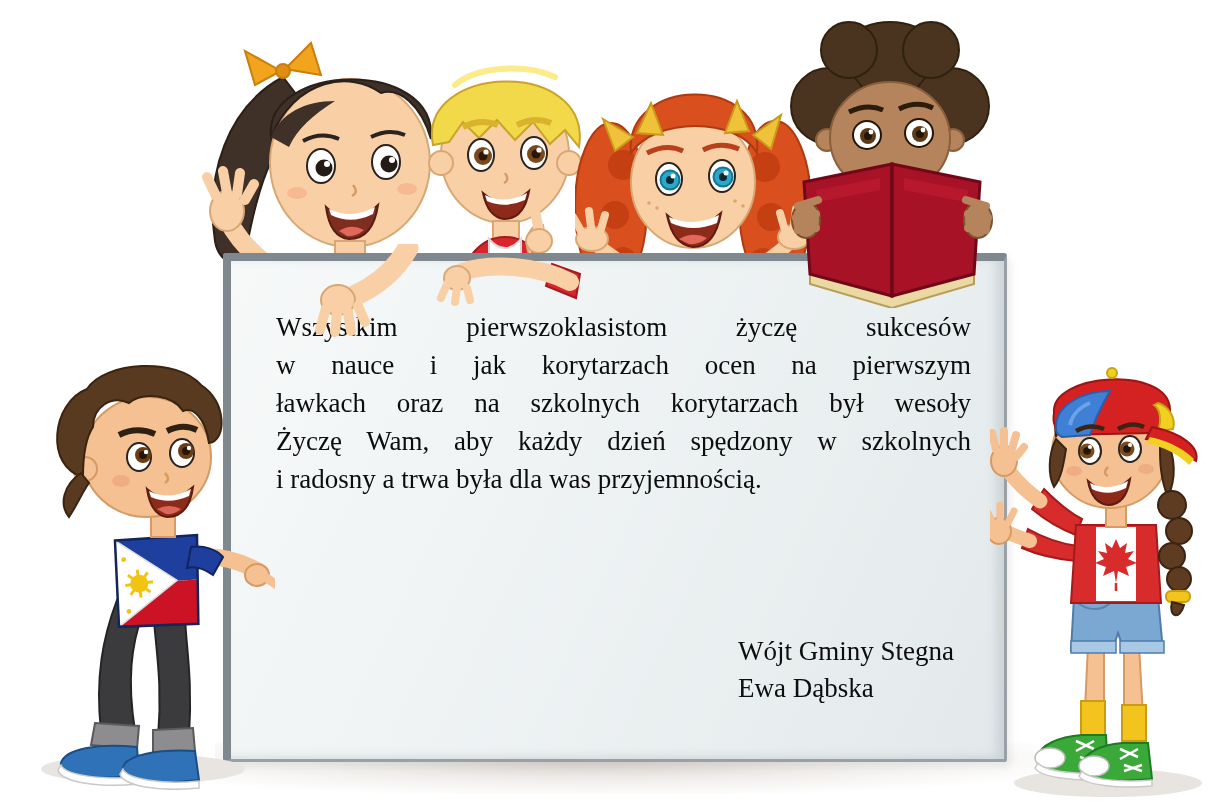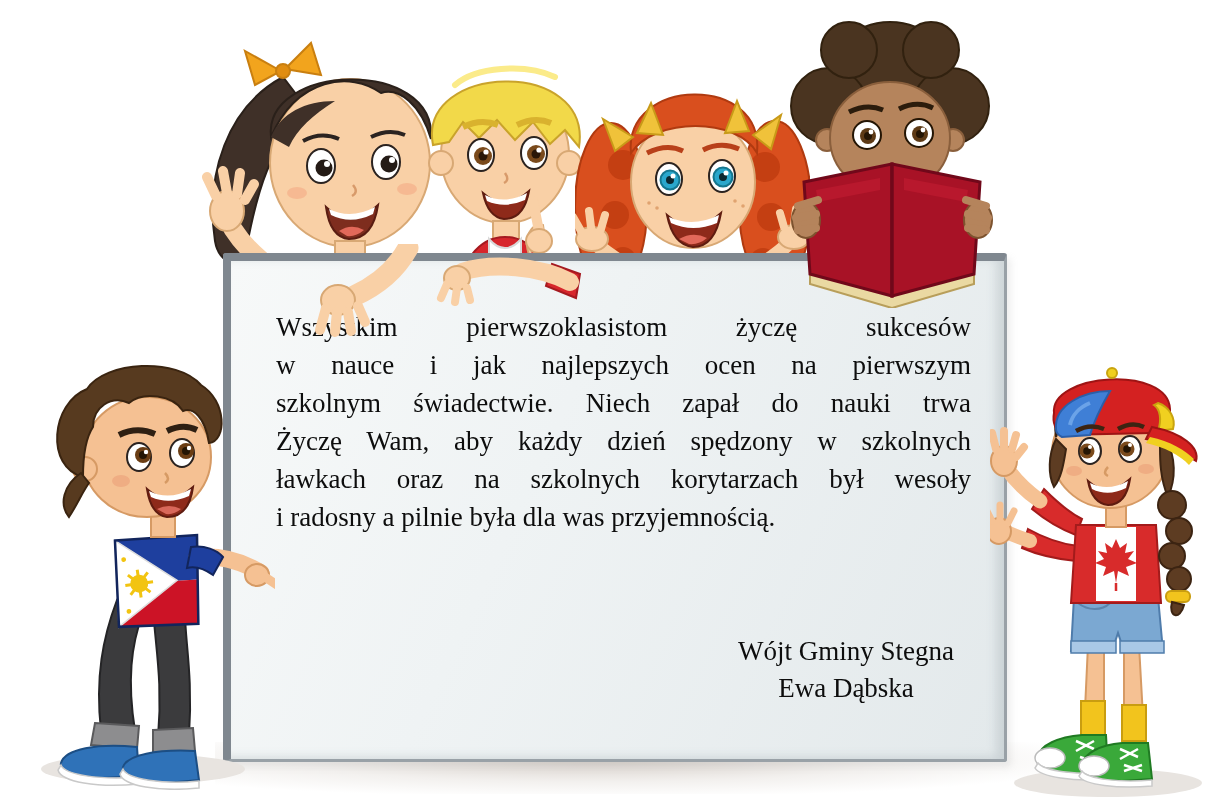--- a/index.html
+++ b/index.html
@@ -19,21 +19,21 @@
     border-right-color:#99a1a7;border-bottom-color:#99a1a7;
     border-radius:3px;
     box-shadow:inset -8px -2px 10px rgba(160,172,178,.35), 4px 5px 7px rgba(160,160,160,.18);}
 
   .board-message{position:absolute;left:45px;top:47px;width:695px;
     font-size:27px;color:#0d0d0d;}
   .msg-line{height:38px;line-height:38px;white-space:nowrap;
     text-align:justify;text-align-last:justify;}
   .msg-line.last{text-align:left;text-align-last:left;white-space:normal;}
 
-  .signature{position:absolute;right:50px;top:372px;text-align:center;
+  .signature{position:absolute;right:50px;top:372px;
     font-size:27px;line-height:37px;color:#0d0d0d;}
 </style>
 </head>
 <body>
 
 <div class="stage">
 
   <svg class="kid z1" style="left:185px;top:35px" width="330" height="270" viewBox="0 0 330 270" aria-label="girl with dark ponytail, orange bow and light blue top, waving">
     <path d="M98,42 C42,72 20,140 30,206 C34,230 56,236 62,210 C72,158 84,110 124,76 Z" fill="#3f3028" stroke="#2a201a" stroke-width="2"></path>
     <ellipse cx="165" cy="128" rx="80" ry="84" fill="#f9d0a6" stroke="#d8a874" stroke-width="2"></ellipse>
@@ -159,25 +159,24 @@
       <circle cx="135" cy="114" r="4" fill="#241504"></circle>
     <circle cx="86" cy="112" r="2.4" fill="#fff"></circle>
       <circle cx="138" cy="110" r="2.4" fill="#fff"></circle>
   </svg>
 
   <div class="board-shadow"></div>
 
   <div class="board z2">
     <div class="board-message">
         <div class="msg-line">Wszystkim pierwszoklasistom życzę sukcesów</div>
-        <div class="msg-line">w nauce i jak najlepszych ocen na pierwszym</div>
-        <div class="msg-line">szkolnym świadectwie. Niech zapał do nauki trwa</div>
+        <div class="msg-line">w nauce i jak korytarzach ocen na pierwszym</div>
+        <div class="msg-line">ławkach oraz na szkolnych korytarzach był wesoły</div>
         <div class="msg-line">Życzę Wam, aby każdy dzień spędzony w szkolnych</div>
-        <div class="msg-line">ławkach oraz na szkolnych korytarzach był wesoły</div>
-        <div class="msg-line last">i radosny a pilnie była dla was przyjemnością.</div>
+        <div class="msg-line last">i radosny a trwa była dla was przyjemnością.</div>
       </div>
     <div class="signature">
       <div>Wójt Gminy Stegna</div>
       <div>Ewa Dąbska</div>
     </div>
   </div>
 
   <svg class="kid z3" style="left:272px;top:244px" width="150" height="96" viewBox="0 0 150 96">
     <path d="M136,4 C124,26 104,42 82,52" fill="none" stroke="#f9d0a6" stroke-width="21" stroke-linecap="round"></path>
     <ellipse cx="66" cy="56" rx="17" ry="15" fill="#f9d0a6" stroke="#d8a874" stroke-width="2"></ellipse>

